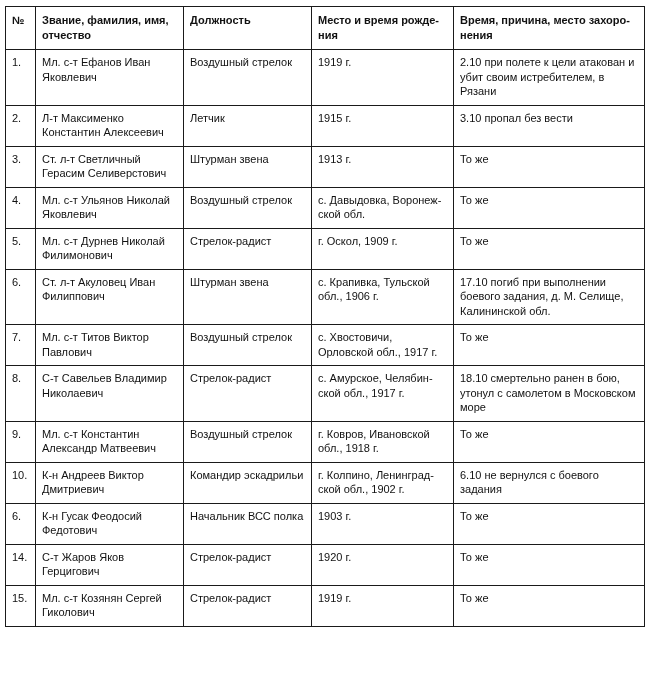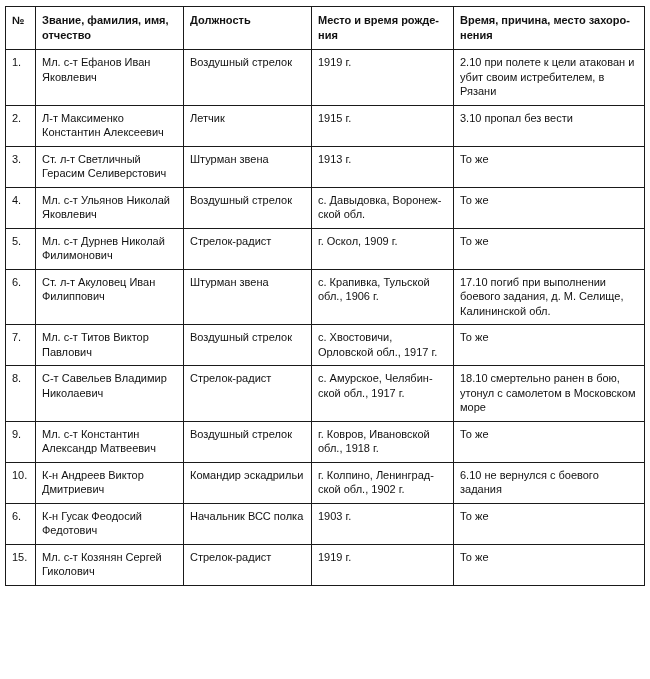--- a/index.html
+++ b/index.html
@@ -132,20 +132,27 @@
           <td>6.10 не вернулся с боевого задания</td>
         </tr>
         <tr>
           <td>6.</td>
           <td>К-н Гусак Феодосий Федотович</td>
           <td>Начальник ВСС полка</td>
           <td>1903 г.</td>
           <td>То же</td>
         </tr>
         <tr>
+          <td>14.</td>
+          <td>С-т Жаров Яков Герцигович</td>
+          <td>Стрелок-радист</td>
+          <td>1920 г.</td>
+          <td>То же</td>
+        </tr>
+        <tr>
           <td>15.</td>
           <td>Мл. с-т Козянян Сергей Гиколович</td>
           <td>Стрелок-радист</td>
           <td>1919 г.</td>
           <td>То же</td>
         </tr>
       </tbody>
   </table>
 </div>
 

